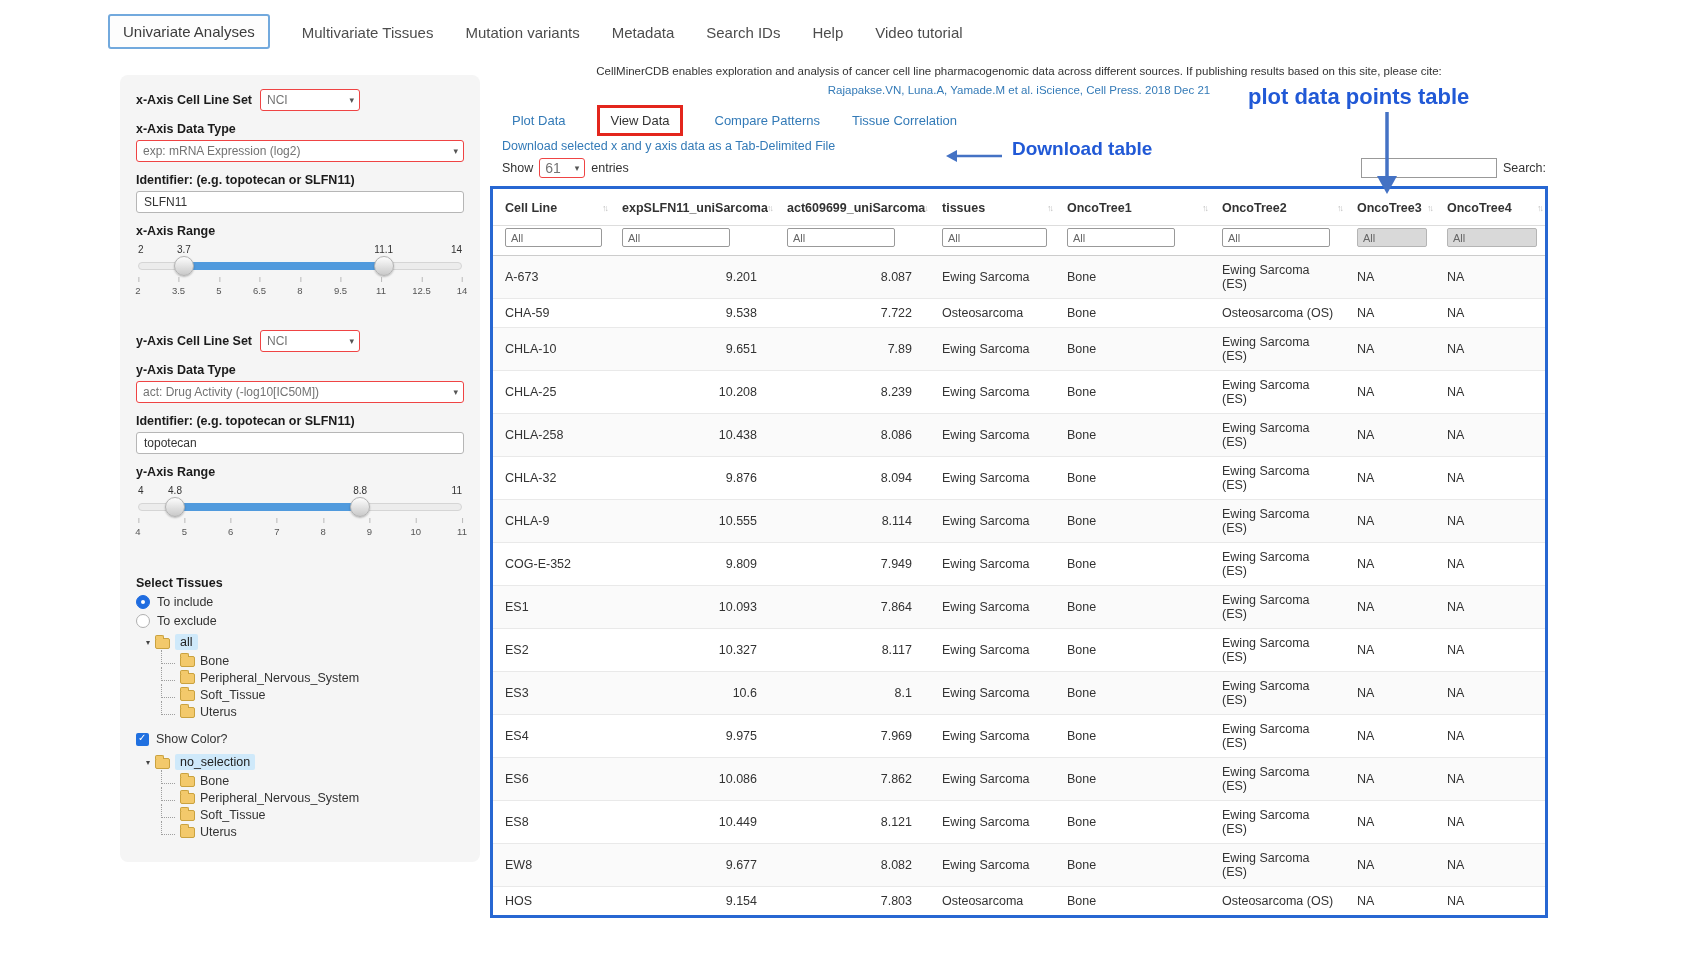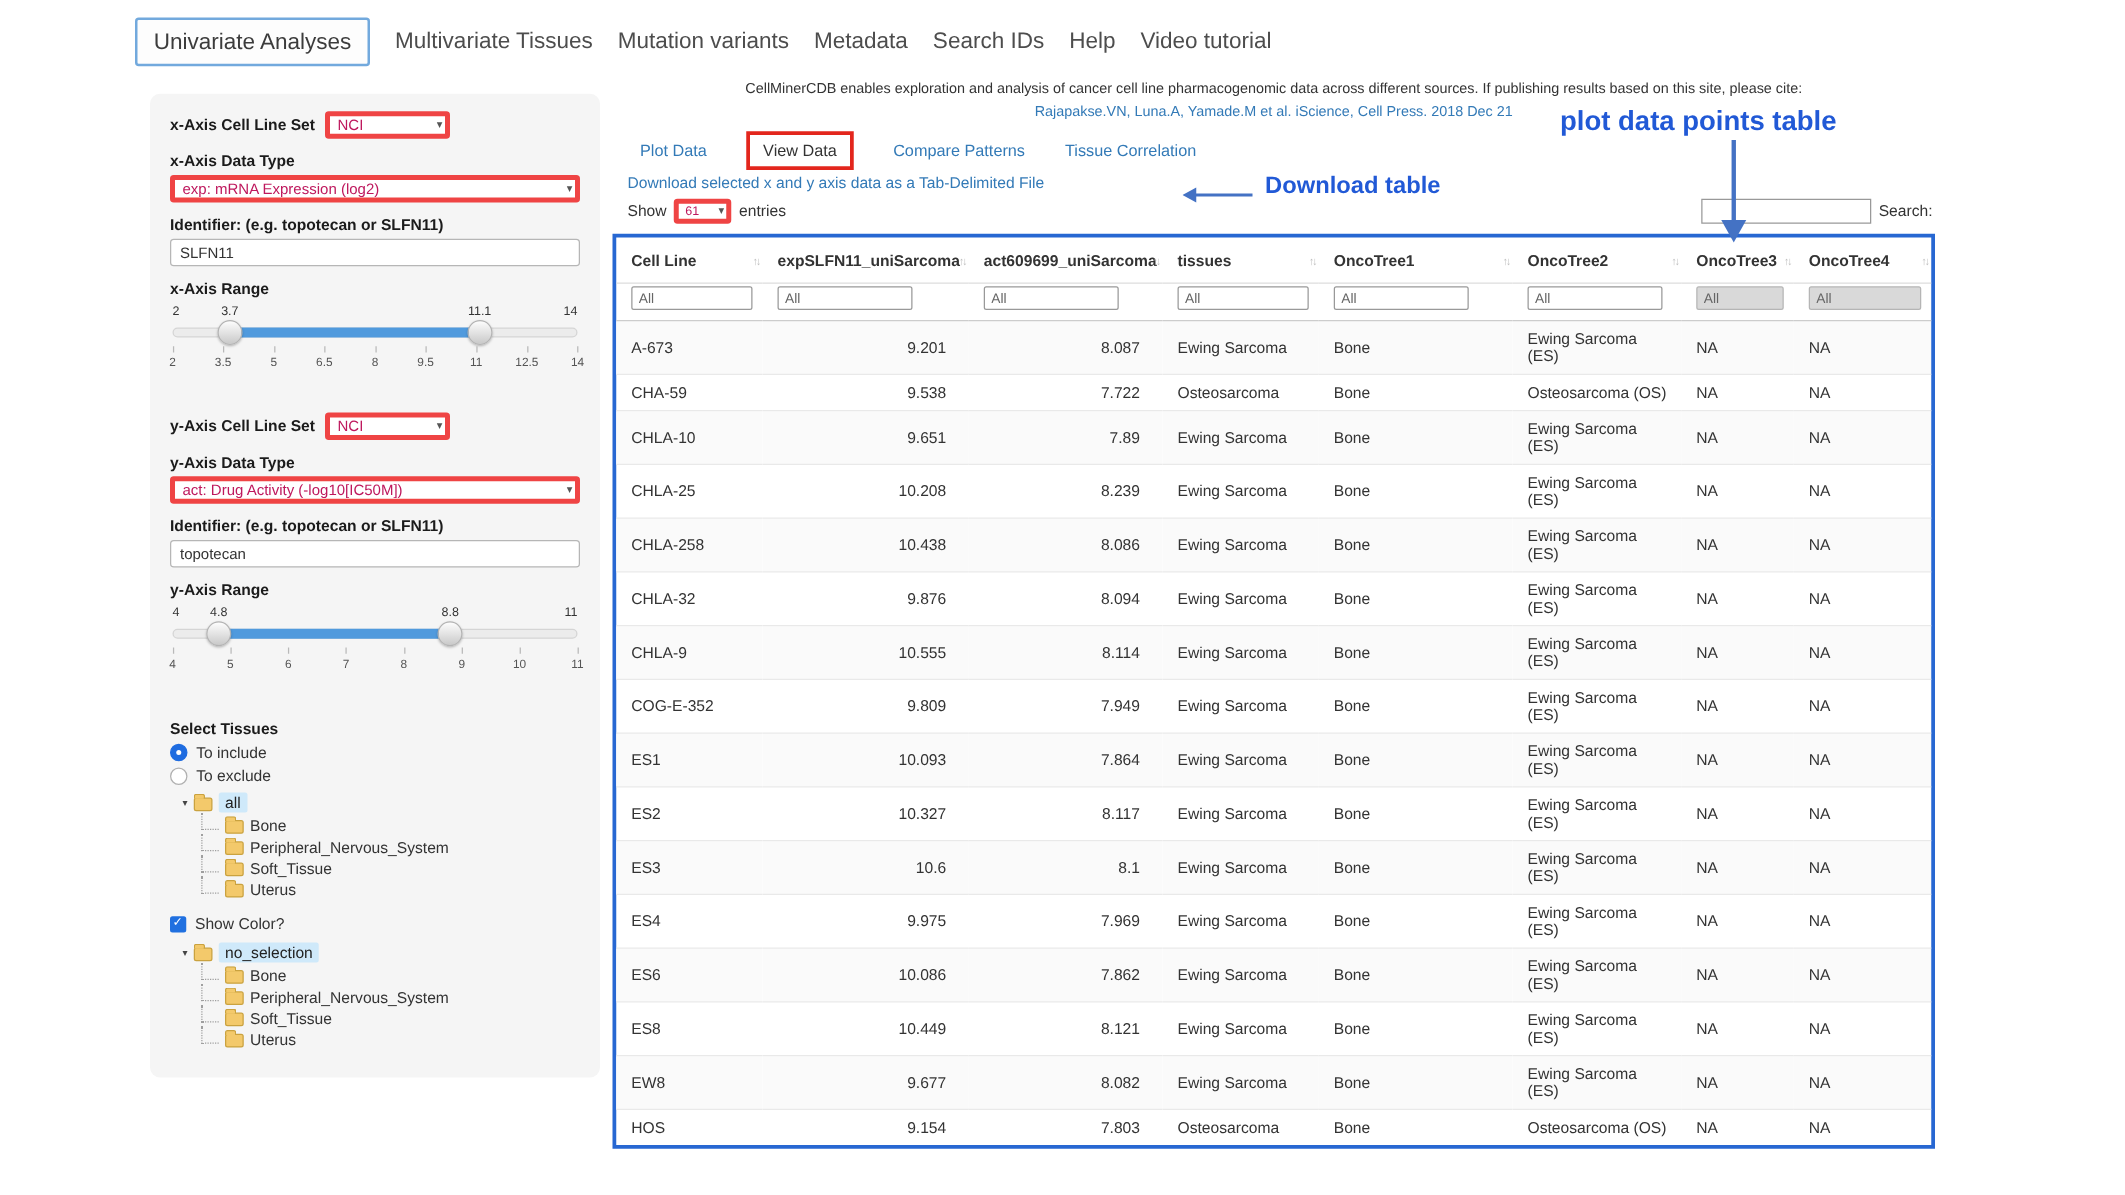--- a/index.html
+++ b/index.html
@@ -1,31 +1,31 @@
 <!DOCTYPE html>
 <html><head>
 <meta charset="utf-8">
 <style>
   * { box-sizing: border-box; margin: 0; padding: 0; }
   html, body { width: 1700px; height: 956px; background: #fff; font-family: "Liberation Sans", sans-serif; }
   .page { position: relative; width: 1700px; height: 956px; overflow: hidden; background: #fff; }
 
   
-  .topnav { position: absolute; left: 108px; top: 14px; display: flex; align-items: flex-start; gap: 20px; font-size: 18px; color: #4d4d4d; }
+  .topnav { position: absolute; left: 108px; top: 14px; display: flex; align-items: flex-end; gap: 32px; font-size: 15px; color: #4d4d4d; }
   .tab { padding: 8px 0; cursor: pointer; white-space: nowrap; }
   .tab.active { border: 2px solid #72a9dd; border-radius: 3px; padding: 7px 13px; color: #3c3c3c; background: #fdfdfd; }
 
   
   .sidebar { position: absolute; left: 120px; top: 75px; width: 360px; background: #f5f5f5; border-radius: 8px; padding: 14px 16px 18px; font-size: 12.5px; color: #222; }
   .fld-label { font-weight: bold; font-size: 12.5px; margin-top: 11px; margin-bottom: 4px; color: #1b1b1b; }
   .inline-row { display: flex; align-items: center; gap: 8px; }
   .inline-row .fld-label { margin: 0; }
   .sel-wrap { position: relative; display: inline-block; }
   .sel-wrap::after { content: "▾"; position: absolute; right: 6px; top: 50%; transform: translateY(-55%); font-size: 9px; color: #555; pointer-events: none; }
-  select { appearance: none; -webkit-appearance: none; border: 4px solid #ef4444; border-radius: 3px; background: #fff; font-size: 12px; height: 22px; padding: 0 20px 0 6px; font-family: inherit; color: #be185d; cursor: pointer; }
+  select { appearance: none; -webkit-appearance: none; border: 1px solid #ef4444; border-radius: 3px; background: #fff; font-size: 12px; height: 22px; padding: 0 20px 0 6px; font-family: inherit; color: #737373; cursor: pointer; }
   .sel-small { width: 100px; }
   .sel-full-wrap { display: block; width: 100%; }
   .sel-full { width: 100%; }
   input.textbox { width: 100%; height: 22px; border: 1px solid #b6b6b6; border-radius: 3px; background: #fff; padding: 0 7px; font-size: 12px; font-family: inherit; color: #333; }
 
   
   .slider { position: relative; height: 60px; margin: 6px 2px 0; }
   .sl-min { position: absolute; left: 0; top: 0; font-size: 10px; color: #333; }
   .sl-max { position: absolute; right: 0; top: 0; font-size: 10px; color: #333; }
   .sl-track { position: absolute; left: 0; right: 0; top: 18px; height: 8px; background: #ececec; border: 1px solid #d5d5d5; border-radius: 5px; }
@@ -62,21 +62,21 @@
   
   .main { position: absolute; left: 490px; top: 64px; width: 1058px; }
   .citation1 { text-align: center; font-size: 11.5px; color: #333; line-height: 14px; }
   .citation2 { text-align: center; font-size: 11.5px; color: #337ab7; margin-top: 5px; line-height: 14px; }
   .subtabs { display: flex; align-items: center; gap: 32px; margin: 8px 0 0 22px; font-size: 13px; height: 30px; }
   .subtab { color: #337ab7; cursor: pointer; }
   .subtab.active { color: #333; border: 3px solid #e3261d; padding: 5px 10px; }
   .download-link { display: inline-block; margin: 4px 0 0 12px; font-size: 12.5px; color: #337ab7; text-decoration: none; cursor: pointer; }
   .controls-row { position: relative; margin: 4px 0 0 12px; height: 24px; font-size: 12.5px; color: #333; }
   .show-group { display: flex; align-items: center; gap: 6px; }
-  .sel-entries { width: 46px; height: 20px; font-size: 10px; padding: 0 14px 0 5px; }
+  .sel-entries { width: 46px; height: 20px; font-size: 14px; padding: 0 14px 0 5px; }
   .search-group { position: absolute; right: 2px; top: 0; display: flex; align-items: center; gap: 6px; }
   .search-input { width: 136px; height: 20px; border: 1px solid #999; background: #fff; font-size: 12px; padding: 0 5px; font-family: inherit; }
 
   .table-wrap { margin-top: 4px; border: 3px solid #2767d2; background: #fff; }
   table.data { width: 100%; border-collapse: collapse; font-size: 12.5px; color: #333; table-layout: fixed; }
   .data th { text-align: left; font-weight: bold; padding: 12px 18px 10px 12px; border-bottom: 1px solid #ddd; position: relative; font-size: 12.5px; overflow: hidden; white-space: nowrap; cursor: pointer; }
   .sort-icon { position: absolute; right: 3px; top: 14px; font-size: 9px; color: #c0c0c0; letter-spacing: -2px; }
   .data tr.flt td { padding: 2px 8px 8px 12px; border-bottom: 1px solid #ccc; }
   .flt input { width: 100%; max-width: 108px; height: 19px; border: 1px solid #999; border-radius: 2px; font-size: 11px; padding: 0 5px; color: #444; background: #fff; font-family: inherit; }
   .flt input::placeholder { color: #666; }

